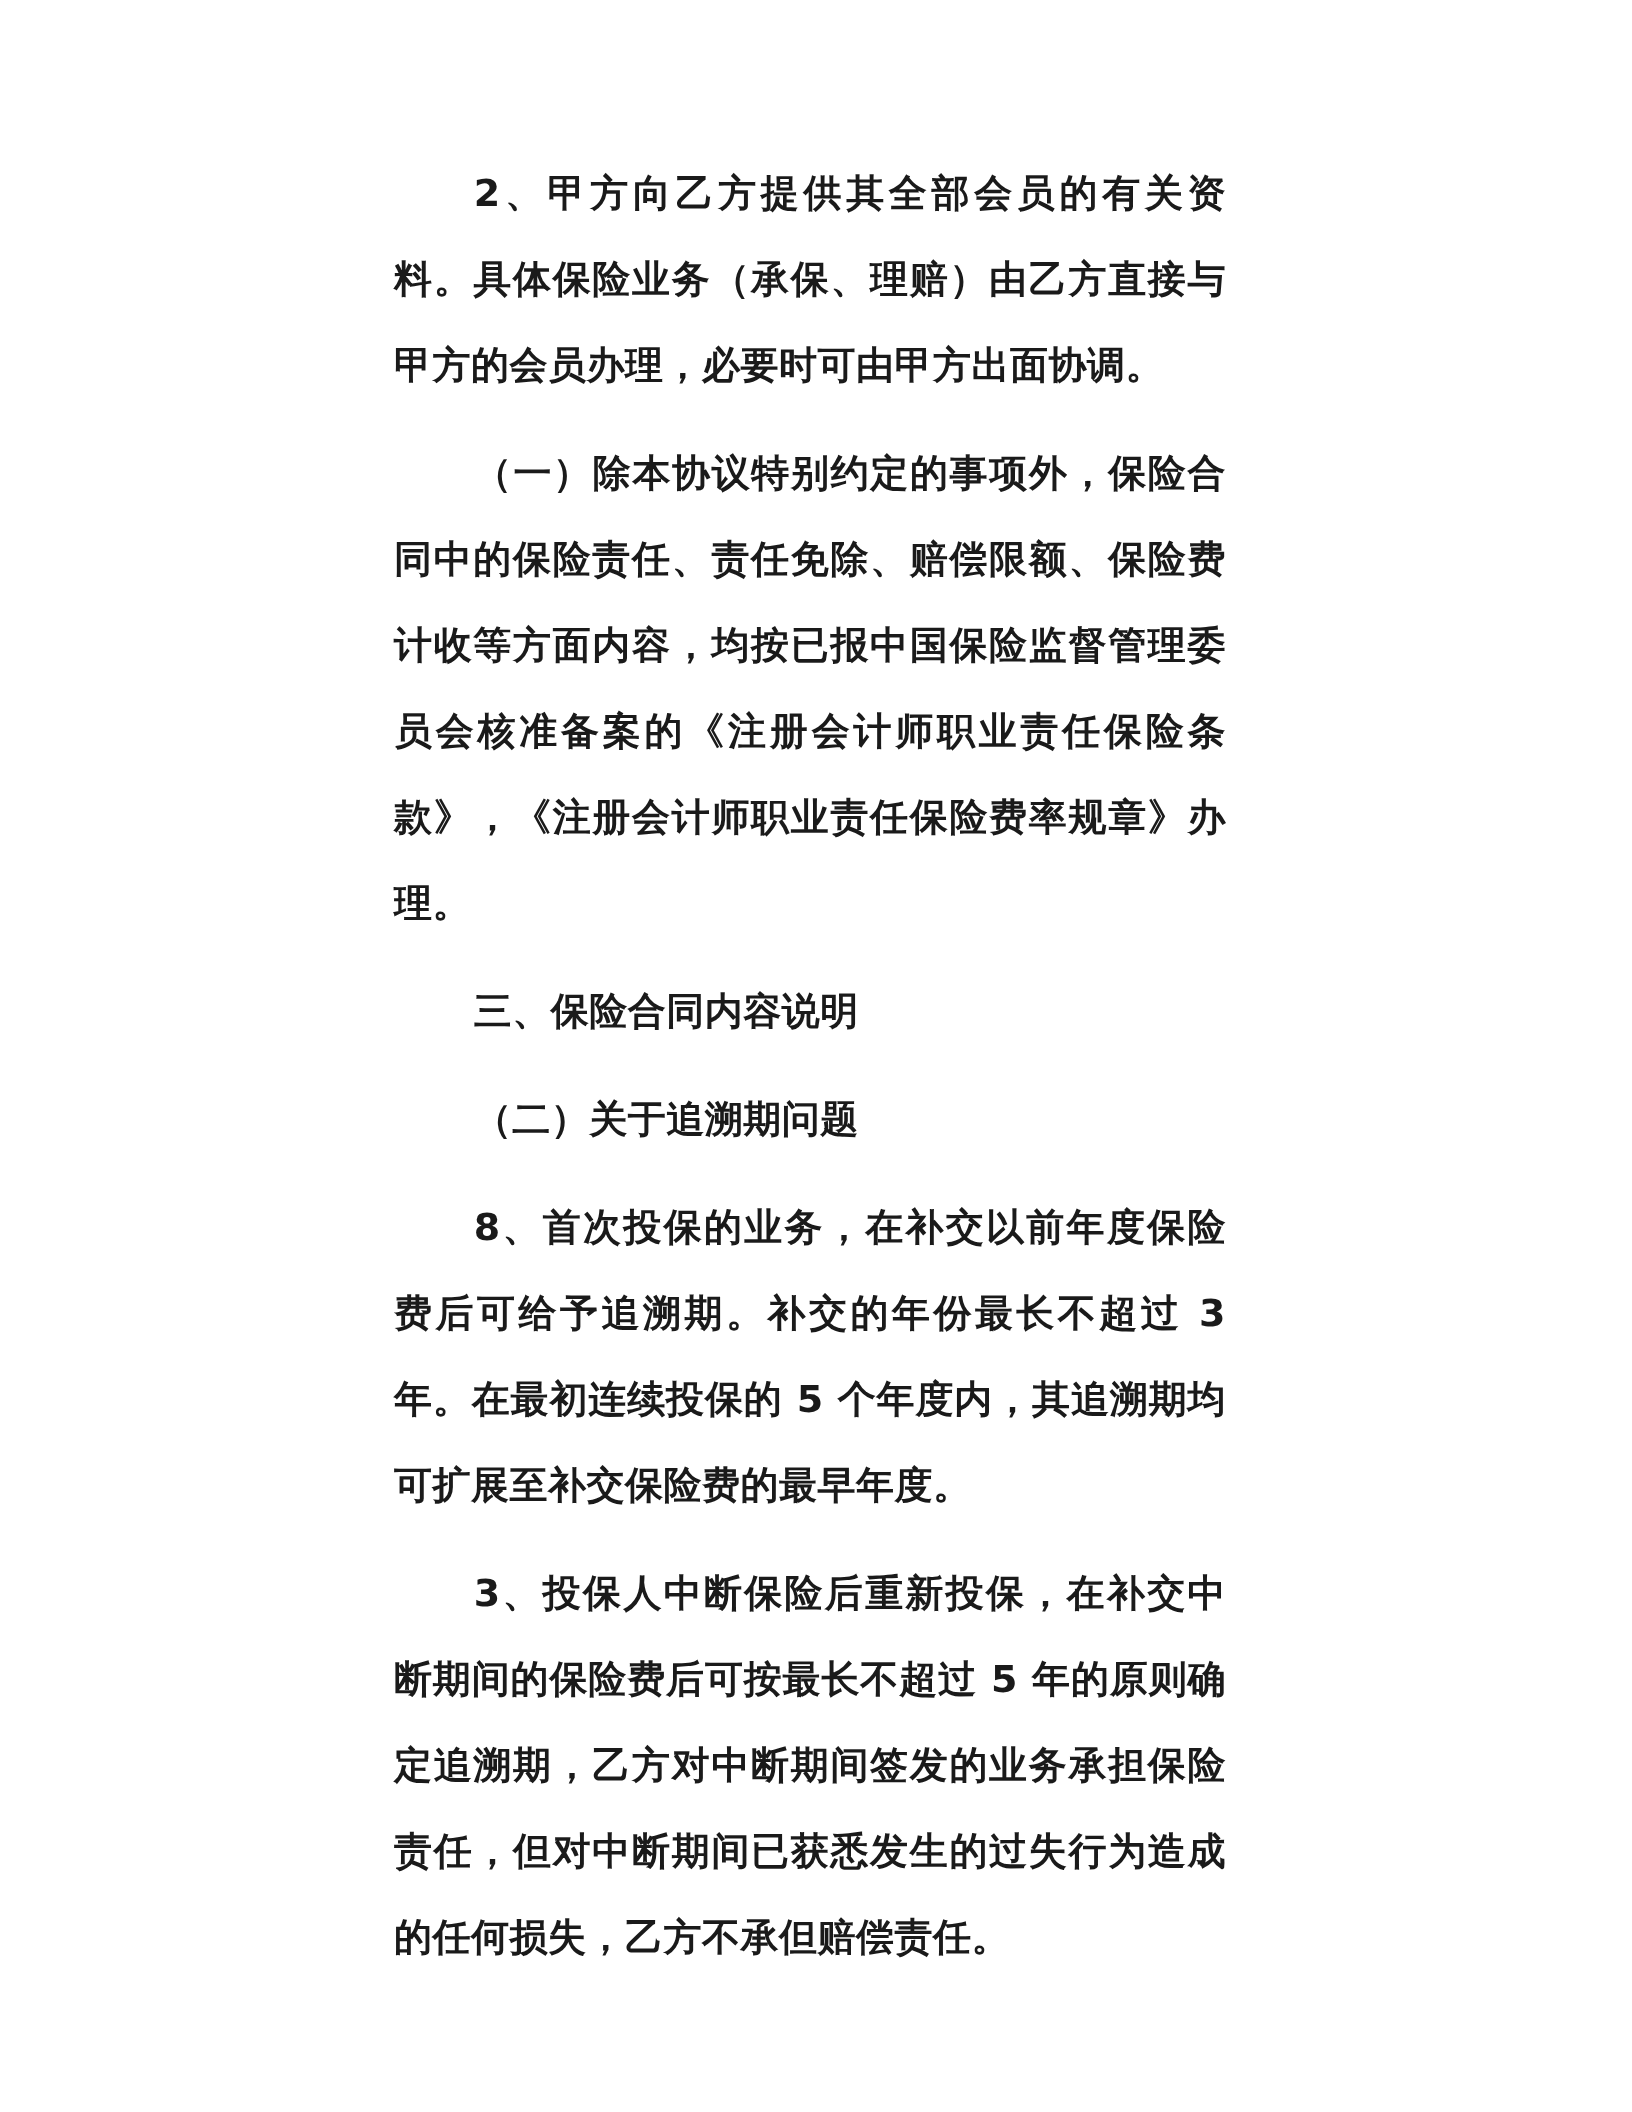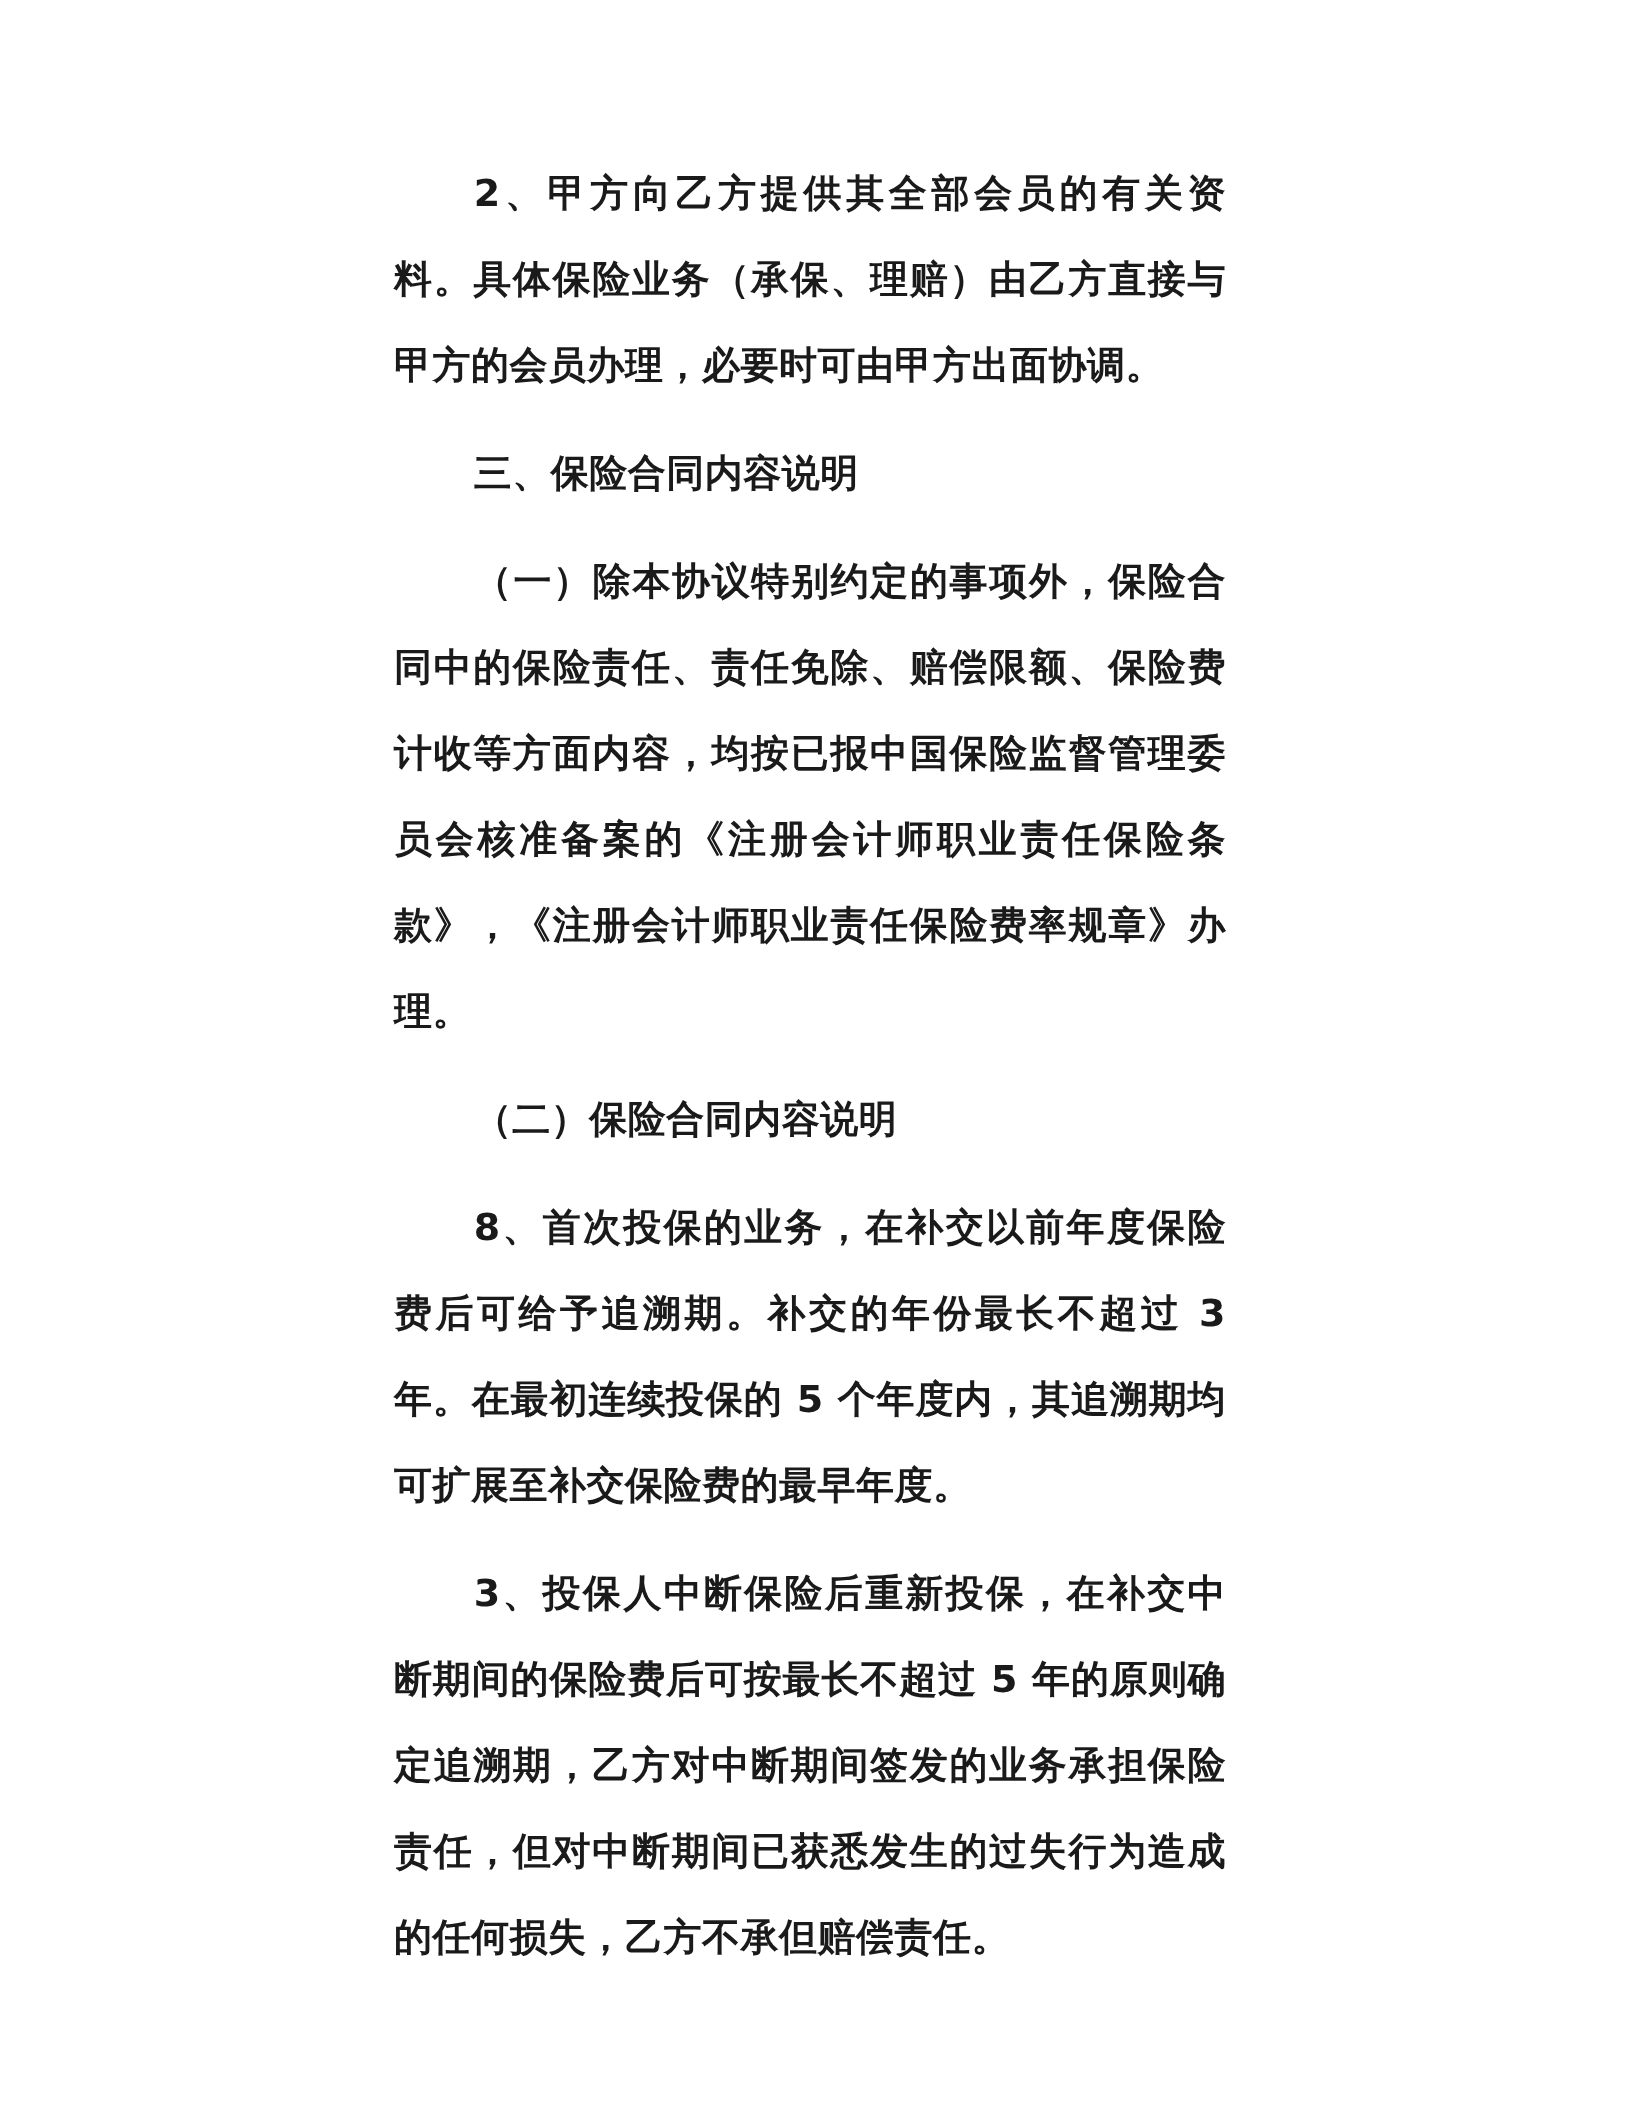--- a/index.html
+++ b/index.html
@@ -40,25 +40,25 @@
 </style>
 </head>
 <body>
 
 <div class="page">
   <div class="content">
 
     <p class="para">2、甲方向乙方提供其全部会员的有关资料。具体保险业务（承保、理赔）由乙方直接与甲方的会员办理，必要时可由甲方出面协调。</p>
 
 
+    <p class="para">（一）除本协议特别约定的事项外，保险合同中的保险责任、责任免除、赔偿限额、保险费计收等方面内容，均按已报中国保险监督管理委员会核准备案的《注册会计师职业责任保险条款》，《注册会计师职业责任保险费率规章》办理。</p>
+
     <p class="para heading">三、保险合同内容说明</p>
 
-    <p class="para">（一）除本协议特别约定的事项外，保险合同中的保险责任、责任免除、赔偿限额、保险费计收等方面内容，均按已报中国保险监督管理委员会核准备案的《注册会计师职业责任保险条款》，《注册会计师职业责任保险费率规章》办理。</p>
-
-    <p class="para heading">（二）保险合同内容说明</p>
+    <p class="para heading">（二）关于追溯期问题</p>
 
 
     <p class="para">8、首次投保的业务，在补交以前年度保险费后可给予追溯期。补交的年份最长不超过 3 年。在最初连续投保的 5 个年度内，其追溯期均可扩展至补交保险费的最早年度。</p>
 
     <p class="para">3、投保人中断保险后重新投保，在补交中断期间的保险费后可按最长不超过 5 年的原则确定追溯期，乙方对中断期间签发的业务承担保险责任，但对中断期间已获悉发生的过失行为造成的任何损失，乙方不承但赔偿责任。</p>
 
   </div>
 </div>
 
 </body></html>

